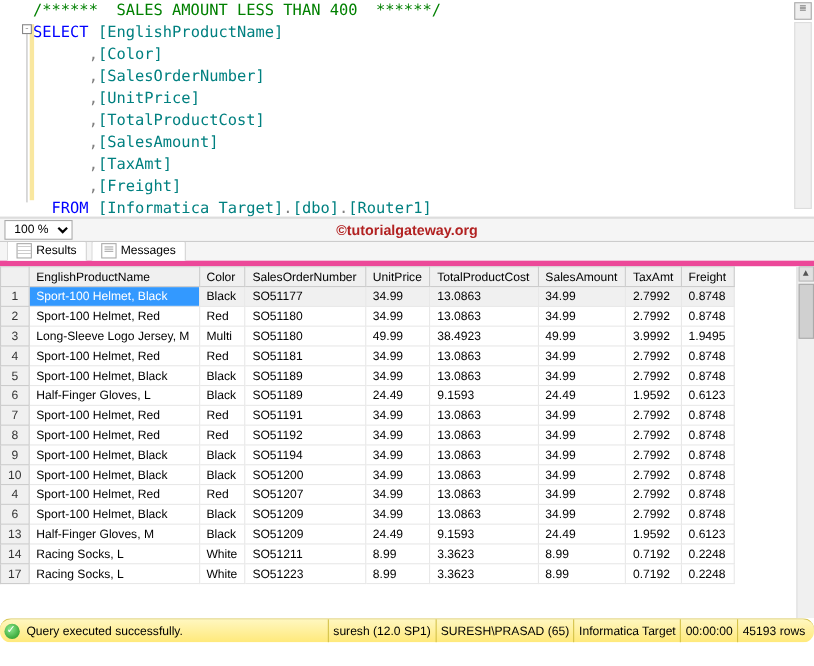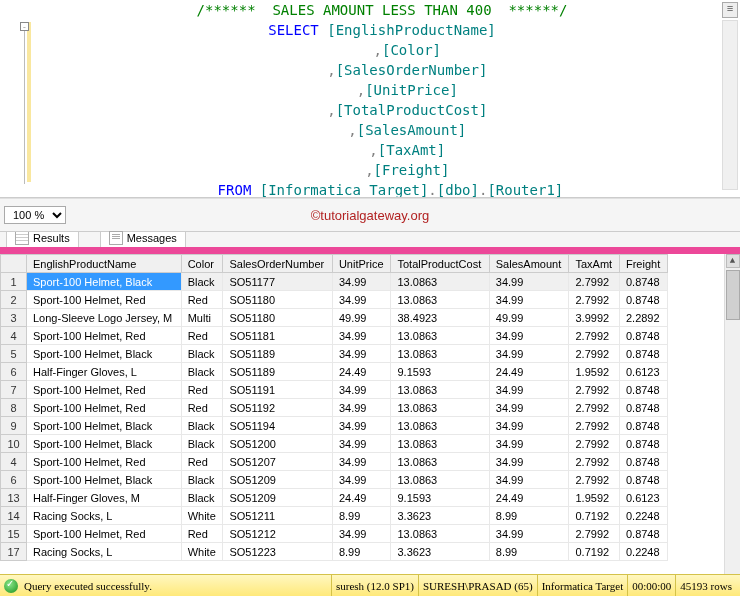--- a/index.html
+++ b/index.html
@@ -1,49 +1,49 @@
 <!DOCTYPE html>
 <html><head>
 <meta charset="utf-8">
 <style>
 * { box-sizing: border-box; }
 html, body { margin:0; padding:0; font-family: Consolas, 'Courier New', monospace; font-size:13px; background:#fff; color:#000; }
 .sql-panel { position:relative; height:198px; overflow:hidden; border-bottom:1px solid #ccc; }
-.sql-code { padding:0 6px 0 30px; font-family:Consolas,monospace; font-size:14px; line-height:20px; white-space:pre;text-align:center; }
+.sql-code { padding:0 6px 0 30px; font-family:Consolas,monospace; font-size:14px; line-height:20px; white-space:pre; }
 .fold-line { position:absolute; left:24px; top:26px; width:1px; height:158px; background:#bbb; }
 .fold-square { position:absolute; left:20px; top:22px; width:9px; height:9px; border:1px solid #888; background:#fff; font-size:8px; line-height:7px; text-align:center; color:#888; }
 .orange-bar { position:absolute; left:27px; top:22px; width:4px; height:160px; background:#f9e79f; }
 .sql-kw { color:#0000ff; }
 .sql-obj { color:#008080; }
 .sql-op { color:#808080; }
 .sql-cmt { color:#008000; }
 .sql-dot { color:#808080; }
 .scroll-btn { position:absolute; right:2px; top:2px; width:16px; height:16px; border:1px solid #aaa; background:#eee; font-size:11px; text-align:center; line-height:12px; color:#555; }
 .vscroll { position:absolute; right:2px; top:20px; width:16px; height:170px; background:#f0f0f0; border:1px solid #ddd; }
-.zoom-bar { height:34px; border-top:1px solid #e0e0e0; border-bottom:1px solid #ccc; background:#f5f5f5; display:flex; align-items:center; padding-left:4px; position:relative; }
+.zoom-bar { height:22px; border-top:1px solid #e0e0e0; border-bottom:1px solid #ccc; background:#f5f5f5; display:flex; align-items:center; padding-left:4px; position:relative; }
 .zoom-select { font-size:11px; border:1px solid #aaa; background:#fff; padding:1px 4px; height:18px; }
-.watermark { position:absolute; left:50%; transform:translateX(-50%); color:#b22222; font-family:Arial,sans-serif; font-size:13px; font-weight:normal; }
-.tabs { height:22px; border-bottom:7px solid #ec4899; background:#f5f5f5; display:flex; align-items:flex-end; padding-left:6px; gap:21px; }
+.watermark { position:absolute; left:50%; transform:translateX(-50%); color:#b22222; font-family:Arial,sans-serif; font-size:13px; font-weight:bold; }
+.tabs { height:22px; border-bottom:5px solid #ec4899; background:#f5f5f5; display:flex; align-items:flex-end; padding-left:6px; gap:4px; }
 .tab { display:flex; align-items:center; gap:4px; padding:2px 8px; border:1px solid #ccc; border-bottom:none; background:#fff; font-family:'Segoe UI',Tahoma,sans-serif; font-size:11px; border-radius:3px 3px 0 0; }
 .tab .ico { width:14px; height:14px; display:inline-block; }
 .ico-grid { background: linear-gradient(to bottom,#fff 0,#fff 2px,#ccc 2px,#ccc 3px,#fff 3px,#fff 5px,#ccc 5px,#ccc 6px,#fff 6px,#fff 8px,#ccc 8px,#ccc 9px,#fff 9px); border:1px solid #aaa; }
 .ico-msg { border:1px solid #aaa; background:#fff; position:relative; }
 .ico-msg::after { content:""; position:absolute; left:2px; top:2px; width:8px; height:1px; background:#aaa; box-shadow:0 2px 0 #aaa,0 4px 0 #aaa; }
 .grid-wrap { position:relative; height:320px; overflow:hidden; }
 .grid-scroll { position:absolute; right:0; top:0; width:16px; height:100%; background:#f0f0f0; border-left:1px solid #ddd; }
 .grid-scroll-btn { width:14px; height:14px; background:#e0e0e0; border:1px solid #bbb; margin:0 auto; font-size:9px; text-align:center; line-height:12px; color:#555; }
 .grid-scroll-thumb { width:14px; height:50px; background:#d0d0d0; border:1px solid #aaa; margin:2px auto 0; }
 table.grid { border-collapse:collapse; font-family:'Segoe UI',Tahoma,sans-serif; font-size:11px; width:668px; }
 table.grid th { background:#f0f0f0; border:1px solid #ccc; text-align:left; padding:2px 6px; font-weight:normal; height:18px; }
 table.grid th.rownum-hdr { width:26px; background:#f0f0f0; }
 table.grid td { border:1px solid #e8e8e8; padding:2px 6px; height:18px; }
 table.grid td.rownum { background:#f0f0f0; border:1px solid #ccc; text-align:center; color:#333; width:26px; }
 .row-sel td { background:#f0f0f0; }
 .row-sel td.cell-sel { background:#3399ff; color:#fff; }
-.status { height:22px; background:linear-gradient(to bottom,#fff7c0,#ffe97a); border-top:1px solid #d4c24a; display:flex; align-items:center; font-family:Liberation Serif, serif; font-size:11px; padding:0 4px; }
+.status { height:22px; background:linear-gradient(to bottom,#fff7c0,#ffe97a); border-top:1px solid #d4c24a; display:flex; align-items:center; font-family:Liberation Sans, sans-serif; font-size:11px; padding:0 4px;border-radius:10px; }
 .status .icon-ok { width:14px; height:14px; border-radius:50%; background:radial-gradient(circle at 40% 35%,#8be78b,#1a8f1a); margin-right:6px; position:relative; }
 .status .icon-ok::after { content:"✓"; color:#fff; font-size:10px; position:absolute; left:2px; top:-1px; }
 .status .cell { padding:0 4px; border-left:1px solid #d4c24a; height:100%; display:flex; align-items:center; }
 .status .msg { flex:0 0 auto; margin-right:auto; }
 </style>
 </head>
 <body>
 
 <div class="sql-panel">
   <div class="scroll-btn">≡</div>
@@ -125,21 +125,21 @@
         </tr>
         <tr>
           <td class="rownum">3</td>
           <td>Long-Sleeve Logo Jersey, M</td>
           <td>Multi</td>
           <td>SO51180</td>
           <td>49.99</td>
           <td>38.4923</td>
           <td>49.99</td>
           <td>3.9992</td>
-          <td>2.2892</td>
+          <td>1.9495</td>
         </tr>
         <tr>
           <td class="rownum">4</td>
           <td>Sport-100 Helmet, Red</td>
           <td>Red</td>
           <td>SO51181</td>
           <td>34.99</td>
           <td>13.0863</td>
           <td>34.99</td>
           <td>2.7992</td>
@@ -247,31 +247,20 @@
         <tr>
           <td class="rownum">14</td>
           <td>Racing Socks, L</td>
           <td>White</td>
           <td>SO51211</td>
           <td>8.99</td>
           <td>3.3623</td>
           <td>8.99</td>
           <td>0.7192</td>
           <td>0.2248</td>
-        </tr>
-        <tr>
-          <td class="rownum">15</td>
-          <td>Sport-100 Helmet, Red</td>
-          <td>Red</td>
-          <td>SO51212</td>
-          <td>34.99</td>
-          <td>13.0863</td>
-          <td>34.99</td>
-          <td>2.7992</td>
-          <td>0.8748</td>
         </tr>
         <tr>
           <td class="rownum">17</td>
           <td>Racing Socks, L</td>
           <td>White</td>
           <td>SO51223</td>
           <td>8.99</td>
           <td>3.3623</td>
           <td>8.99</td>
           <td>0.7192</td>

